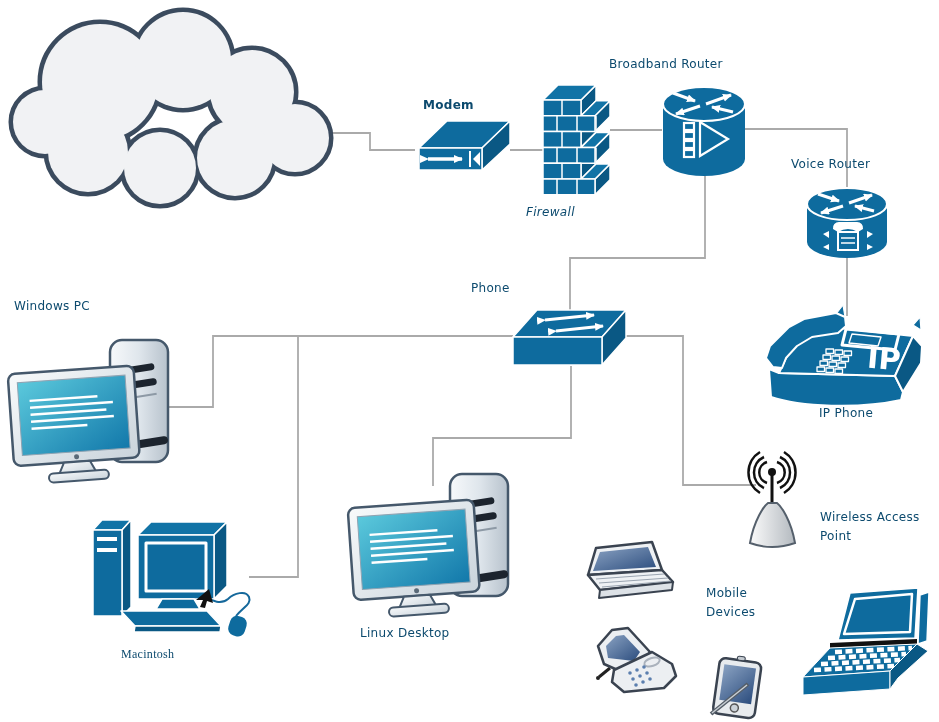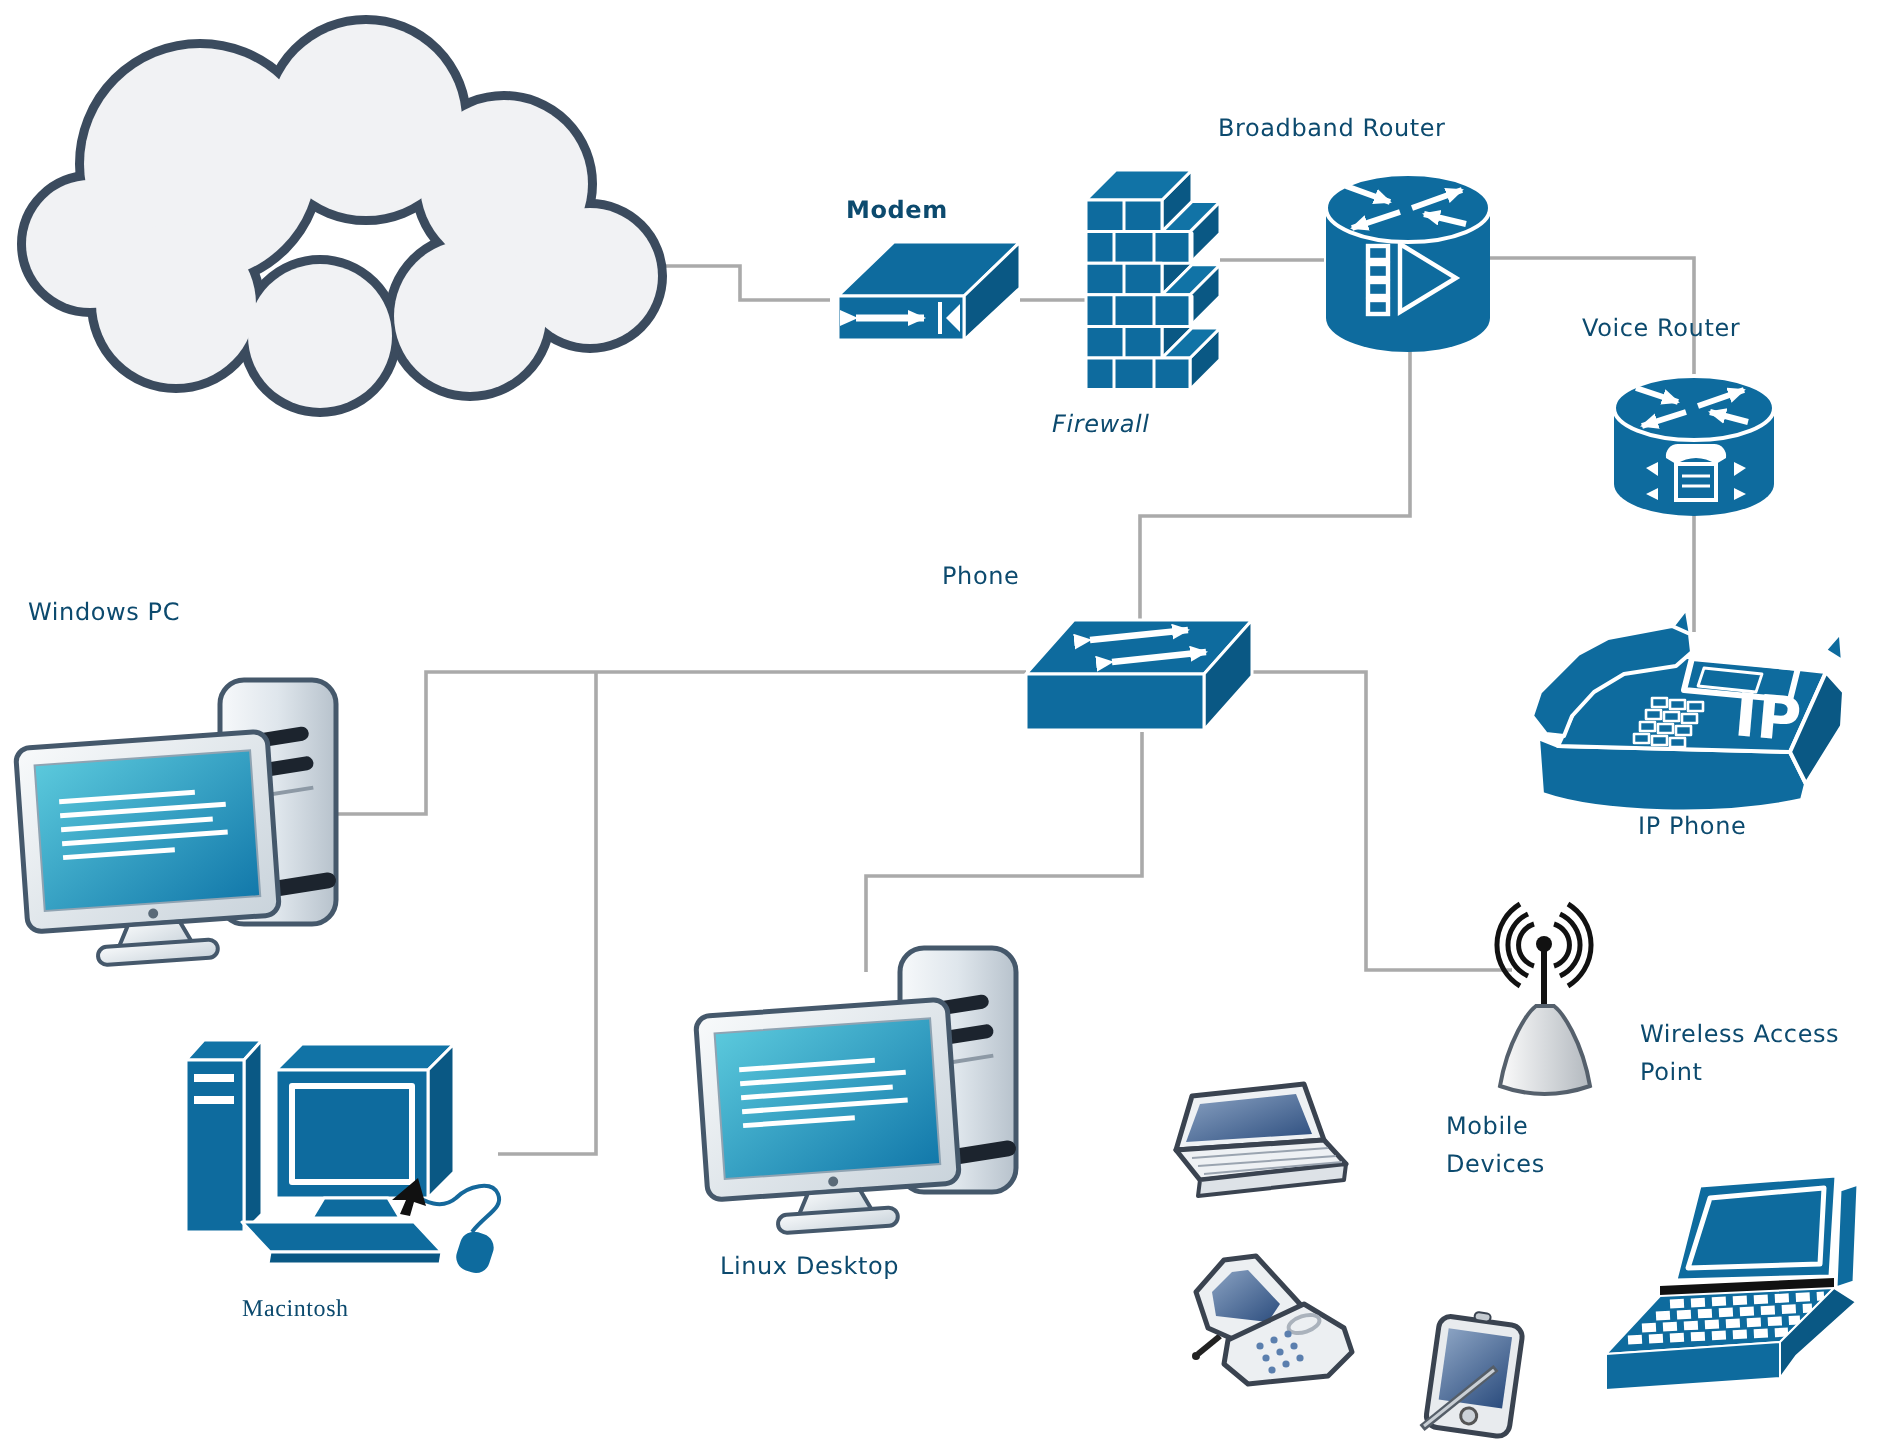--- a/index.html
+++ b/index.html
@@ -320,15 +320,15 @@
 <div class="lbl" style="left:423px;top:96px;font-weight:bold;">Modem</div>
 <div class="lbl" style="left:526px;top:203px;font-style:italic;">Firewall</div>
 <div class="lbl" style="left:609px;top:55px;">Broadband Router</div>
 <div class="lbl" style="left:791px;top:155px;">Voice Router</div>
 <div class="lbl" style="left:819px;top:404px;">IP Phone</div>
 <div class="lbl" style="left:471px;top:279px;">Phone</div>
 <div class="lbl" style="left:14px;top:297px;">Windows PC</div>
 <div class="lbl" style="left:121px;top:645px;font-family:Liberation Serif, serif;">Macintosh</div>
 <div class="lbl" style="left:360px;top:624px;">Linux Desktop</div>
 <div class="lbl wrap" style="left:820px;top:468px;width:100px;margin-top:40px;">Wireless Access Point</div>
-<div class="lbl wrap" style="left:706px;top:554px;width:85px;margin-left:17px;">Mobile Devices</div>
+<div class="lbl wrap" style="left:706px;top:584px;width:85px;">Mobile Devices</div>
 
 </div>
 
 </body></html>

